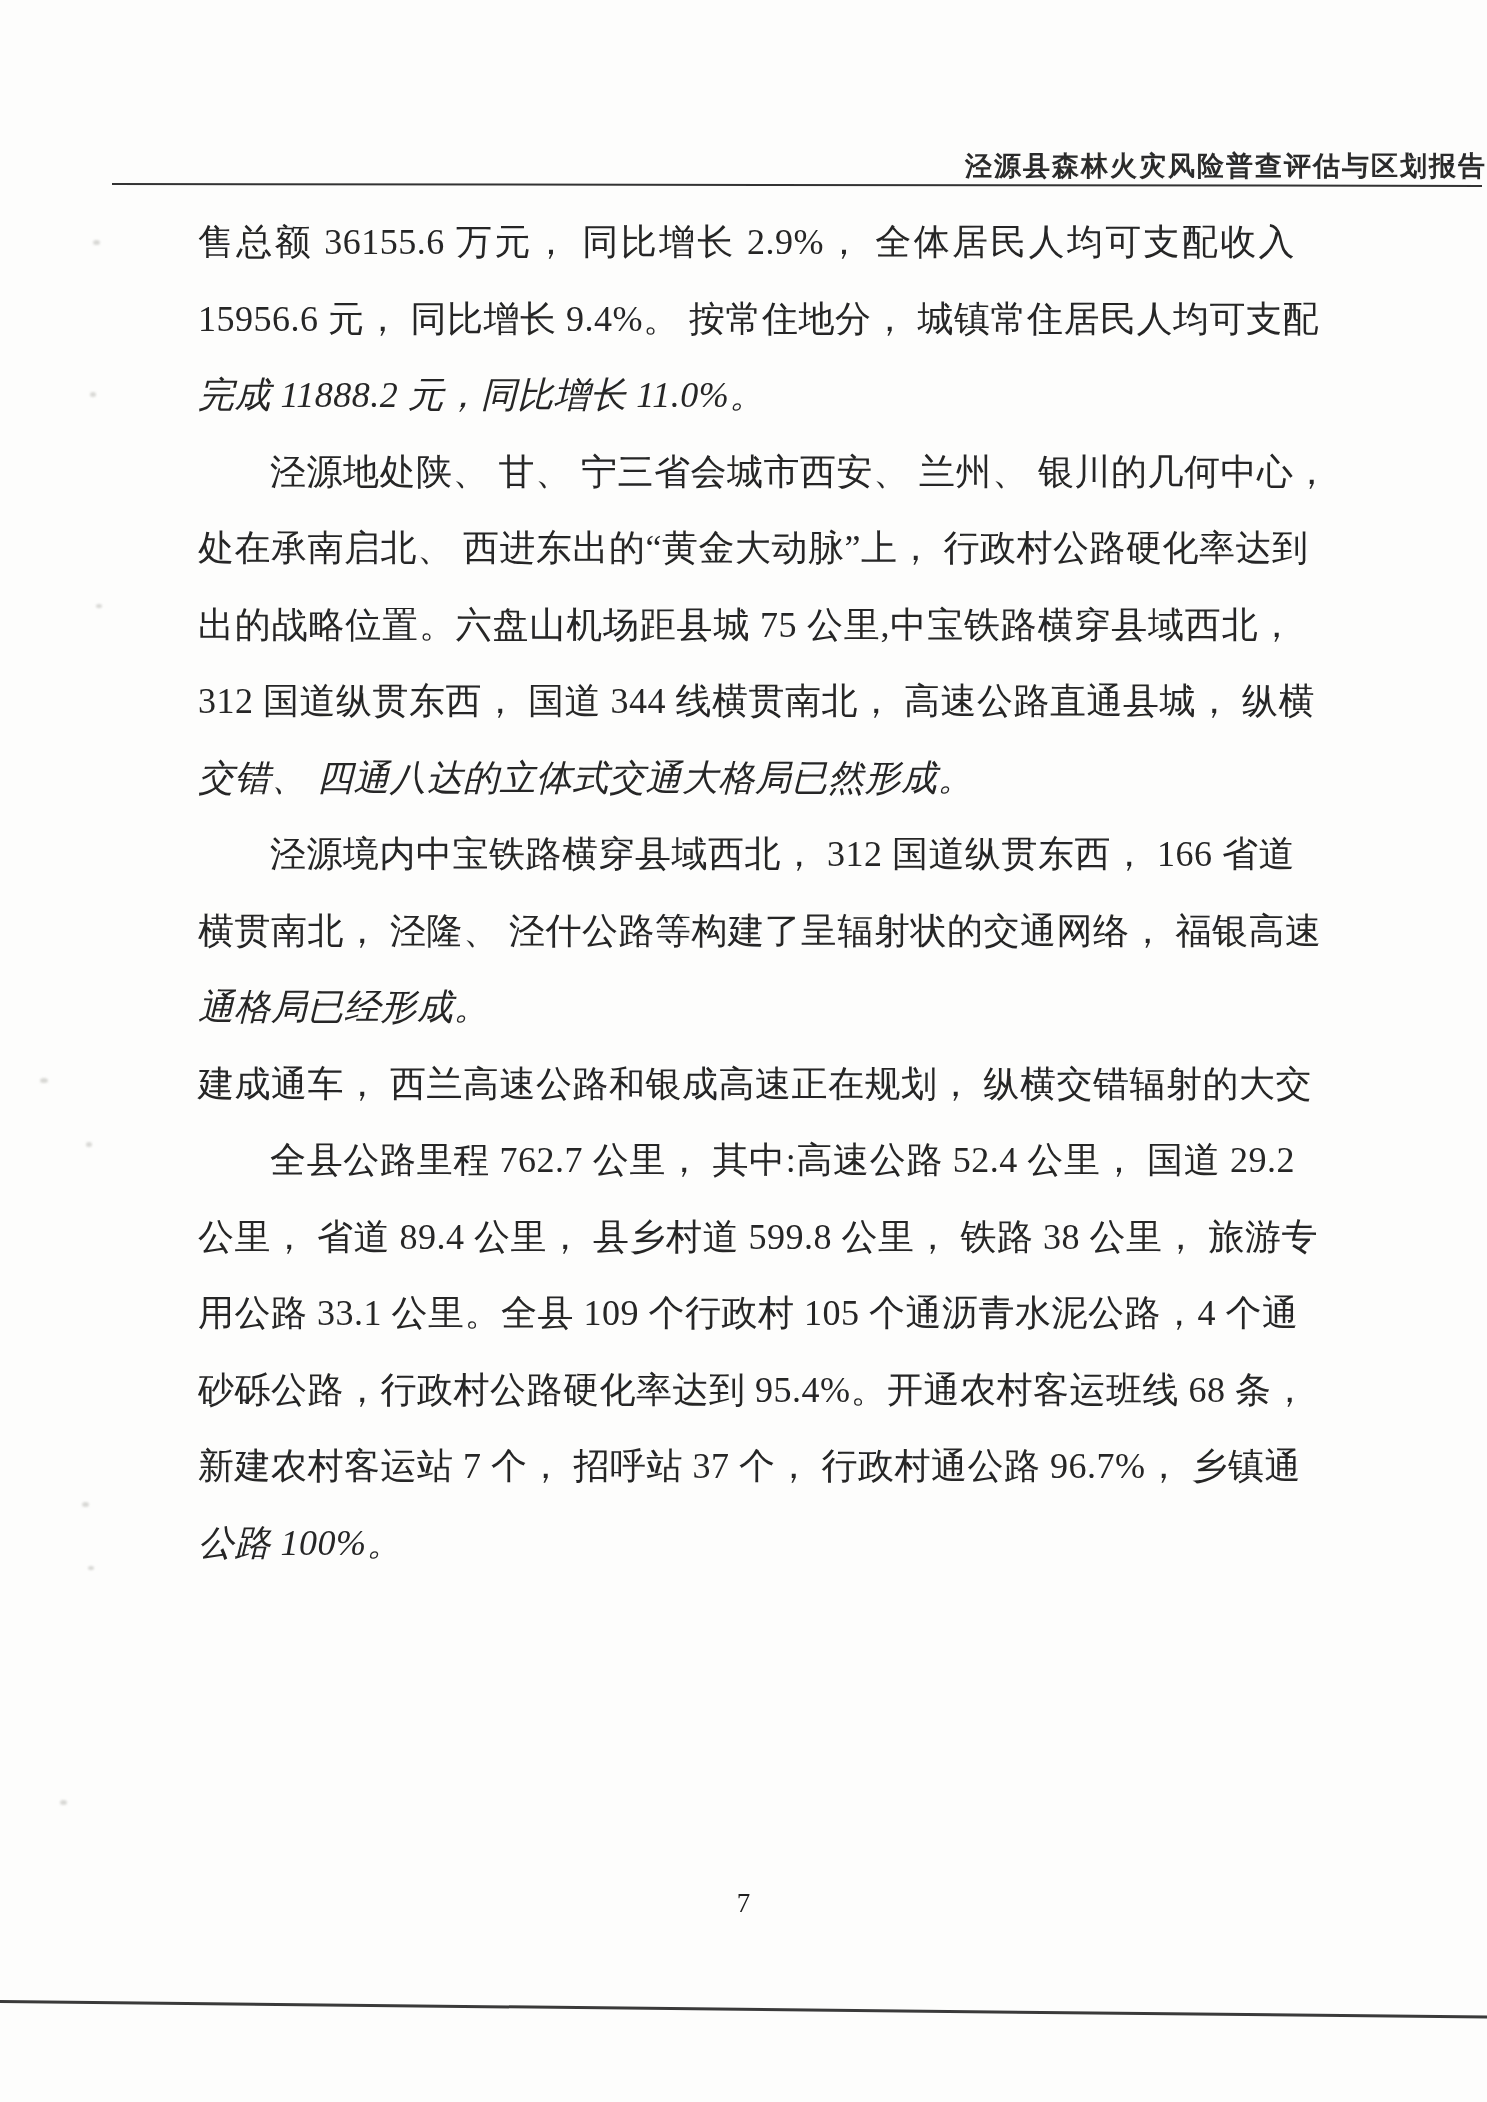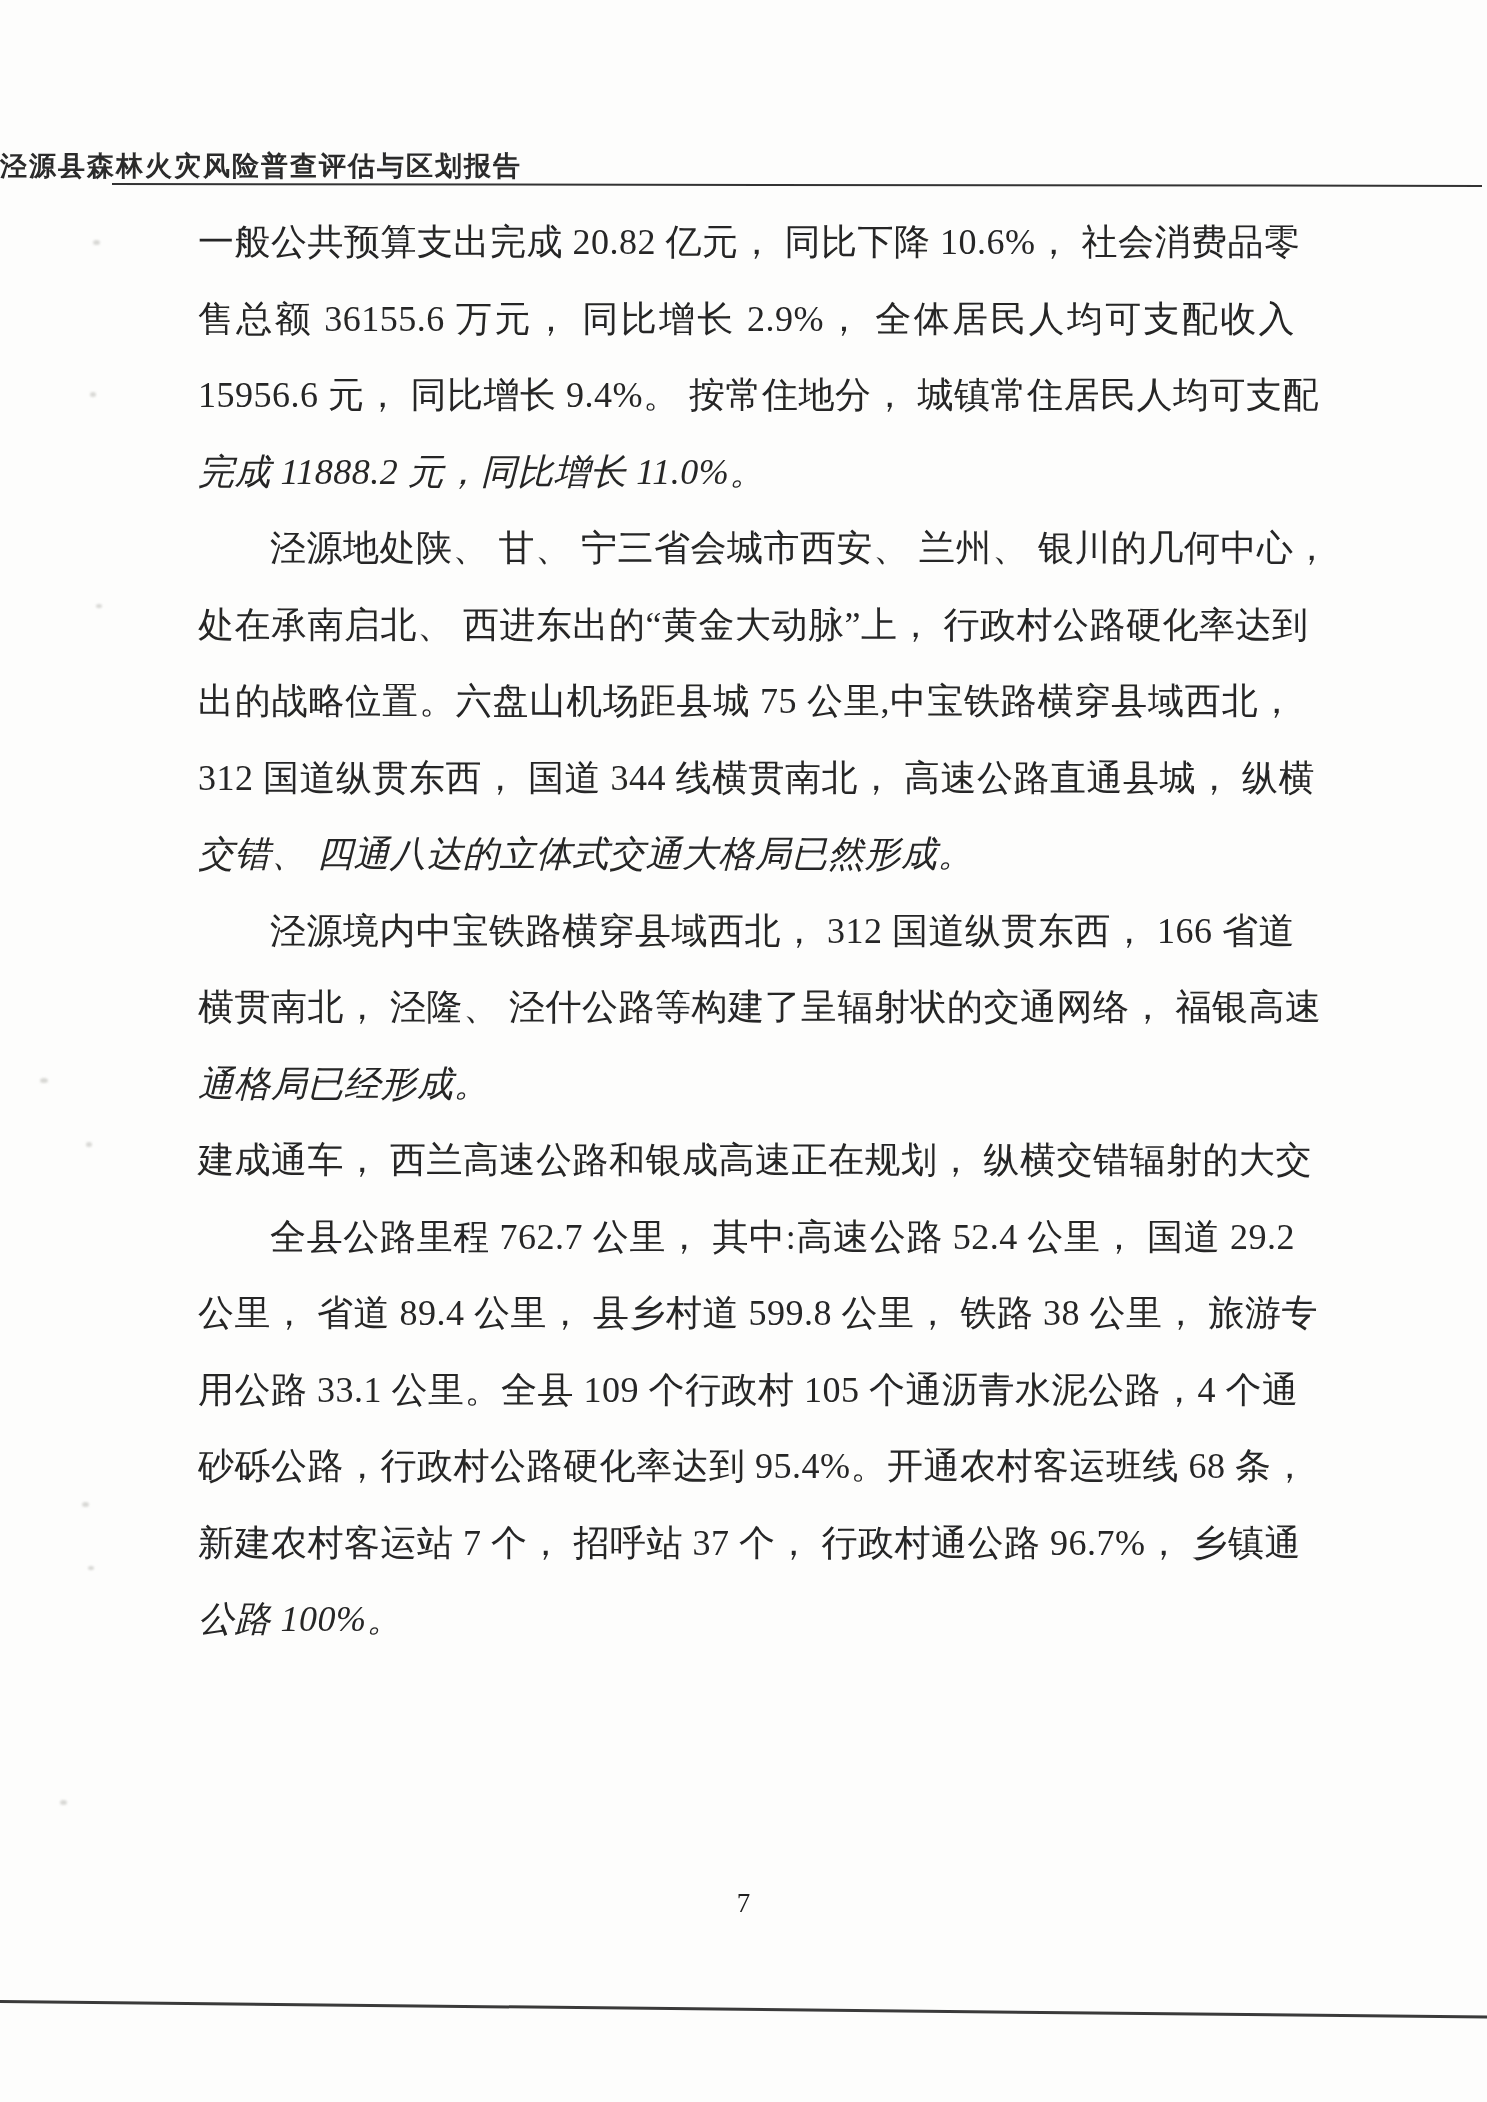--- a/index.html
+++ b/index.html
@@ -14,21 +14,21 @@
     background: #fdfdfc;
     font-family: "Liberation Serif", "DejaVu Serif", serif;
     color: #262626;
     overflow: hidden;
   }
   .header-title {
     position: absolute;
     top: 148px;
     left: 0;
     width: 100%;
-    text-align: left;
+    text-align: right;
     font-size: 27px;
     font-weight: bold;
     letter-spacing: 2px;
     color: #2b2b2b;
   }
   .header-rule {
     position: absolute;
     top: 183px;
     left: 112px;
     width: 1370px;
@@ -97,21 +97,20 @@
 <body>
 
 <div class="page">
 
   <div class="header-title">泾源县森林火灾风险普查评估与区划报告</div>
   <div class="header-rule"></div>
 
   <div class="body-text">
 
     <div>
-      <div class="line">一般公共预算支出完成 20.82 亿元， 同比下降 10.6%， 社会消费品零</div>
       <div class="line">售总额 36155.6 万元， 同比增长 2.9%， 全体居民人均可支配收入</div>
       <div class="line">15956.6 元， 同比增长 9.4%。 按常住地分， 城镇常住居民人均可支配</div>
       <div class="line para-end">完成 11888.2 元，同比增长 11.0%。</div>
     </div>
 
 
     <div>
       <div class="line indent">泾源地处陕、 甘、 宁三省会城市西安、 兰州、 银川的几何中心，</div>
       <div class="line">处在承南启北、 西进东出的“黄金大动脉”上， 行政村公路硬化率达到</div>
       <div class="line">出的战略位置。六盘山机场距县城 75 公里,中宝铁路横穿县域西北，</div>

